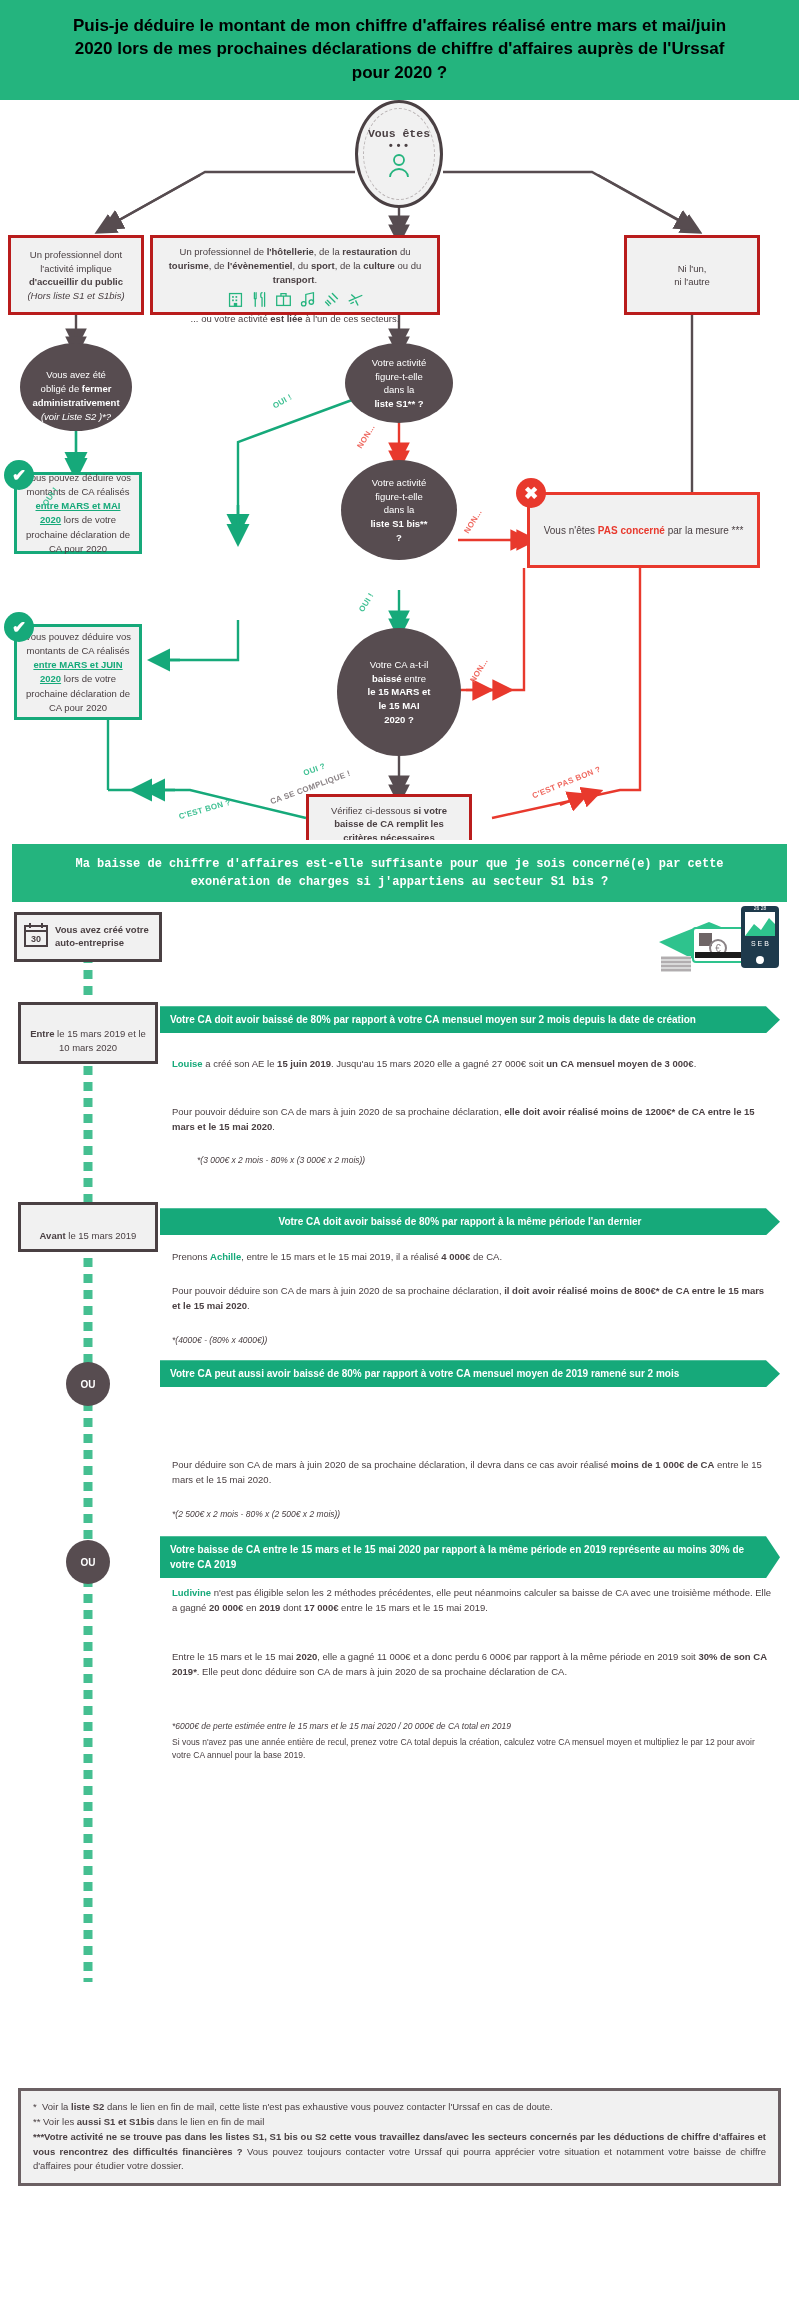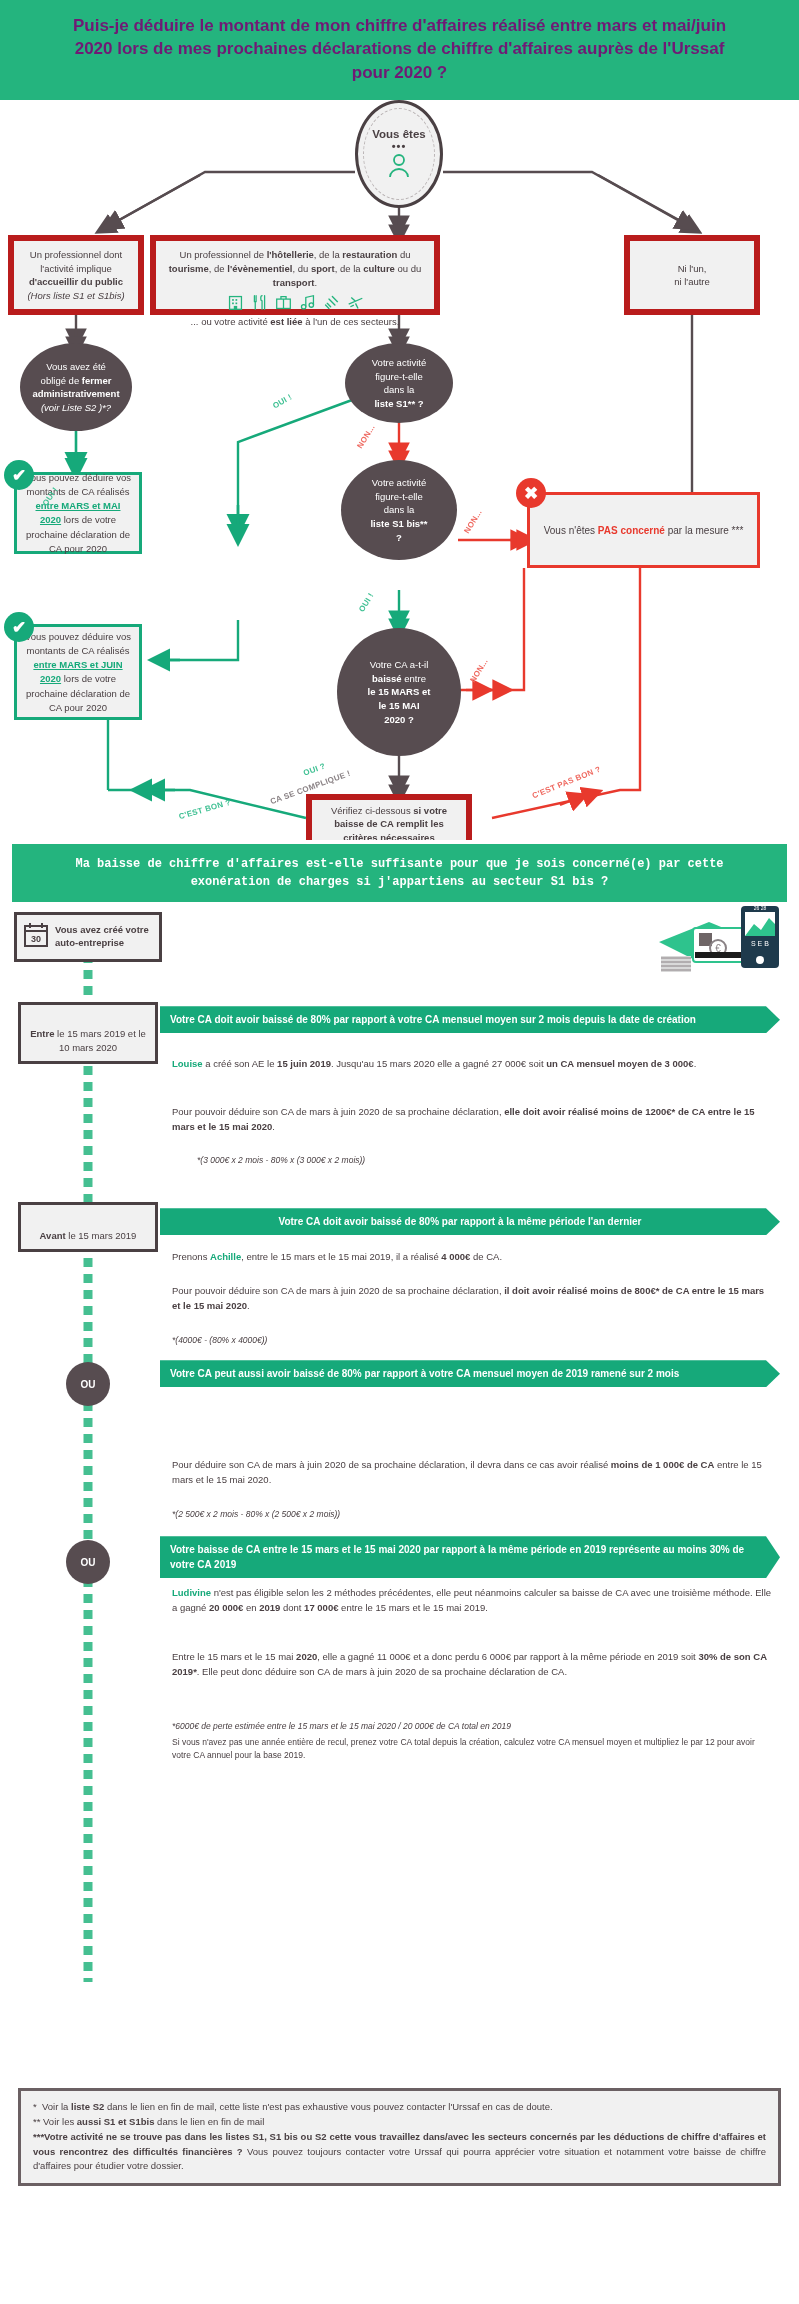--- a/index.html
+++ b/index.html
@@ -8,21 +8,21 @@
     background: #ffffff;
     font-family: "Liberation Sans", sans-serif;
     color: #4a4043;
     position: relative;
   }
   .page { width:799px; position:relative; }
 
   
   .header {
     background:#24b47e;
-    color:#701a75;
+    color:#000000;
     text-align:center;
     padding:14px 60px 16px;
     font-weight:bold;
     font-size:17px;
     line-height:1.38;
   }
 
   
   .flow {
     position:relative;
@@ -46,21 +46,21 @@
     z-index:5;
   }
   .ellipse-start .inner-dash{
     position:absolute; inset:5px;
     border:1px dashed #b9b3b4; border-radius:50%;
   }
   .ellipse-start .dots { letter-spacing:1px; font-size:11px; line-height:8px; margin-top:2px;}
   .person-icon { margin-top:4px; }
 
   .box-gray {
-    border:6px solid #b91c1c;
+    border:3px solid #b91c1c;
     background:#f1f1f1;
     display:flex; flex-direction:column;
     align-items:center; justify-content:center;
     text-align:center;
     font-size:9.5px; line-height:1.45;
     padding:6px 7px;
     z-index:4;
   }
   .box-gray b { font-weight:bold; }
   .box-gray i { font-style:italic; }
@@ -242,21 +242,21 @@
       <path d="M108,690 L108,530" stroke="#16a97a" stroke-width="2.4" fill="none"></path>
 
       <path d="M492,718 L620,690 L640,690 L640,468" stroke="#e8392d" stroke-width="2.4" fill="none"></path>
       <path d="M560,705 L578,698" stroke="#e8392d" stroke-width="2.4" fill="none" marker-end="url(#ar)"></path>
       <path d="M575,700 L592,694" stroke="#e8392d" stroke-width="2.4" fill="none" marker-end="url(#ar)"></path>
 
       <path d="M692,215 L692,455" stroke="#574c50" stroke-width="2.4" fill="none"></path>
       <path d="M692,440 L692,452" stroke="#574c50" stroke-width="2.4" fill="none" marker-end="url(#ad)"></path>
     </svg>
 
-    <div class="node ellipse-start" style="left:355px; top:0px;">
+    <div class="node ellipse-start" style="left:355px; top:0px;font-family:Liberation Mono, monospace;">
       <span class="inner-dash"></span>
       <span>Vous êtes</span>
       <span class="dots">•••</span>
       <span class="person-icon">
         <svg width="22" height="24" viewBox="0 0 22 24">
             <circle cx="11" cy="6" r="5" fill="none" stroke="#24b47e" stroke-width="1.8"></circle>
             <path d="M2,23 a9,8 0 0 1 18,0" fill="none" stroke="#24b47e" stroke-width="1.8"></path>
           </svg>
       </span>
     </div>
@@ -299,21 +299,21 @@
           </svg>
       </span>
       <span>... ou votre activité <b>est liée</b> à l'un de ces secteurs.</span>
     </div>
 
     <div class="node box-gray" style="left:624px; top:135px; width:136px; height:80px;">
       <span>Ni l'un,</span>
       <span>ni l'autre</span>
     </div>
 
-    <div class="node circle-dark" style="left:20px; top:243px; width:112px; height:88px;">
+    <div class="node circle-dark" style="left:20px; top:243px; width:112px; height:88px;align-items:flex-end;">
       <span>
         <span>Vous avez été</span><br>
         <span>obligé de <b>fermer administrativement</b></span><br>
         <i>(voir Liste S2 )*?</i>
       </span>
     </div>
 
     <div class="node circle-dark" style="left:345px; top:243px; width:108px; height:80px;">
       <span>
         <span>Votre activité</span><br>

